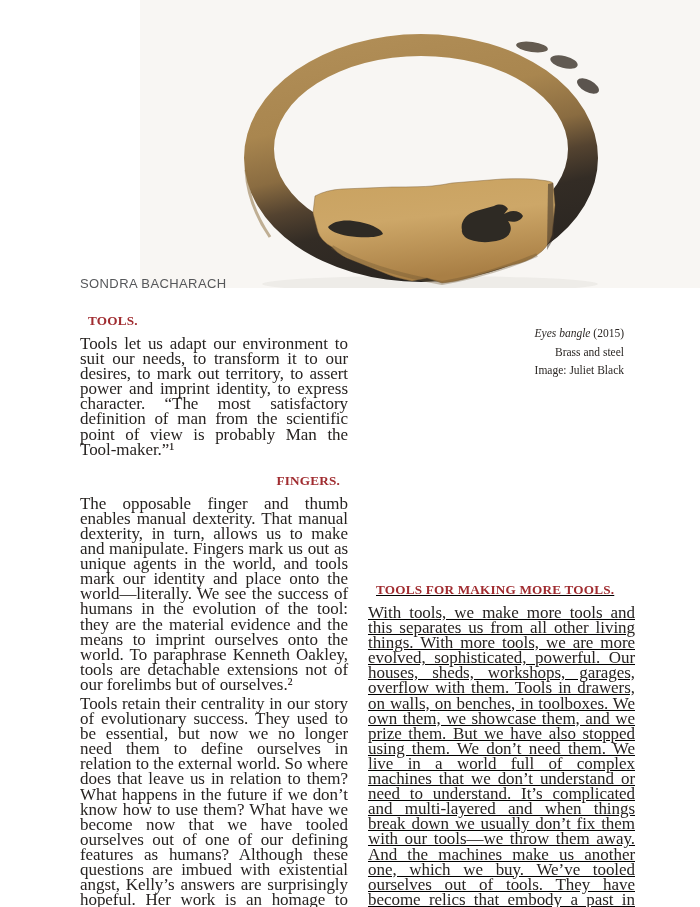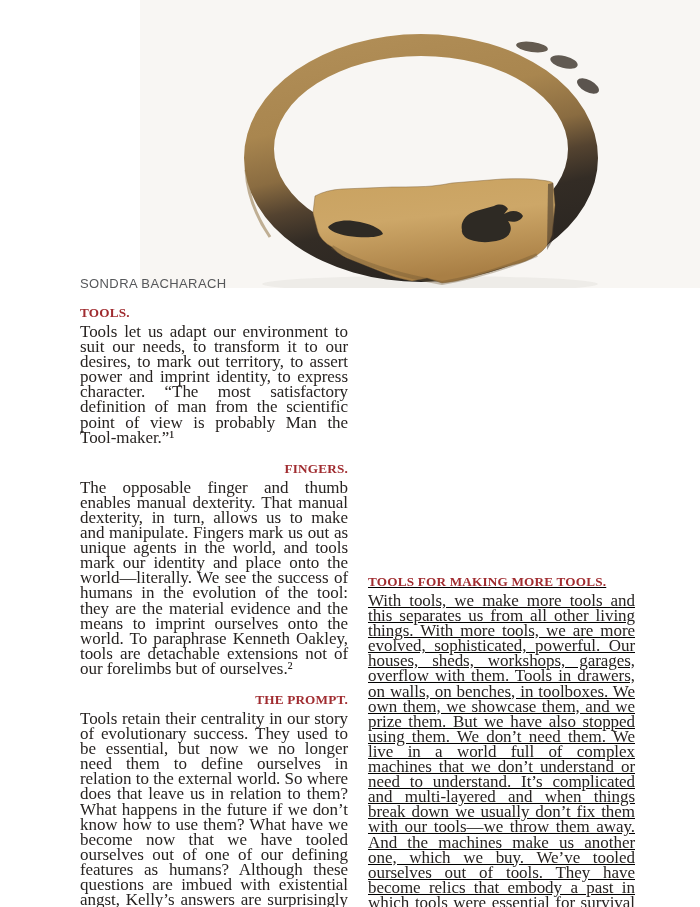--- a/index.html
+++ b/index.html
@@ -33,21 +33,21 @@
     letter-spacing: 0.4px;
     color: #55575a;
   }
 
   
   .col { position: absolute; }
   .col-left  { left: 80px;  top: 306px; width: 268px; }
   .col-right { left: 368px; top: 575px; width: 267px; text-decoration: underline; }
 
   .heading {
-    margin: 0;
+    margin: 8px;
     font-size: 13.2px; line-height: 14px;
     font-weight: bold;
     letter-spacing: 0.2px;
     color: #a02c30;
   }
   section + section .heading { margin-top: 17px; text-align: right; }
   .body {
     margin: 4px 0 0 0;
     font-size: 17px; line-height: 15.1px;
     letter-spacing: -0.05px;
@@ -124,25 +124,29 @@
   <div class="col col-left">
     <section>
       <h2 class="heading">TOOLS.</h2>
       <p class="body">Tools let us adapt our environment to suit our needs, to transform it to our desires, to mark out territory, to assert power and imprint identity, to express character. “The most satisfactory definition of man from the scientific point of view is probably Man the Tool-maker.”¹</p>
     </section>
     <section>
       <h2 class="heading">FINGERS.</h2>
       <p class="body">The opposable finger and thumb enables manual dexterity. That manual dexterity, in turn, allows us to make and manipulate. Fingers mark us out as unique agents in the world, and tools mark our identity and place onto the world—literally. We see the success of humans in the evolution of the tool: they are the material evidence and the means to imprint ourselves onto the world. To paraphrase Kenneth Oakley, tools are detachable extensions not of our forelimbs but of ourselves.²</p>
     </section>
     <section>
-      <h2 class="heading">THE PROMPT.</h2>
       <p class="body">Tools retain their centrality in our story of evolutionary success. They used to be essential, but now we no longer need them to define ourselves in relation to the external world. So where does that leave us in relation to them? What happens in the future if we don’t know how to use them? What have we become now that we have tooled ourselves out of one of our defining features as humans? Although these questions are imbued with existential angst, Kelly’s answers are surprisingly hopeful. Her work is an homage to tools and their aesthetic, an antidote to mass production, 3-D printing, to technology. It speaks of their weight, their sensibility, the action, the usage, the heft of a tool in the hand. Tools are her prompt. But they are also ours.</p>
     </section>
   </div>
 
+  <div class="caption">
+    <div class="cap-line"><span class="italic">Eyes bangle</span><span> (2015)</span></div>
+    <div class="cap-line">Brass and steel</div>
+    <div class="cap-line">Image: Juliet Black</div>
+  </div>
 
   <div class="col col-right">
     <section>
       <h2 class="heading">TOOLS FOR MAKING MORE TOOLS.</h2>
       <p class="body">With tools, we make more tools and this separates us from all other living things. With more tools, we are more evolved, sophisticated, powerful. Our houses, sheds, workshops, garages, overflow with them. Tools in drawers, on walls, on benches, in toolboxes. We own them, we showcase them, and we prize them. But we have also stopped using them. We don’t need them. We live in a world full of complex machines that we don’t understand or need to understand. It’s complicated and multi-layered and when things break down we usually don’t fix them with our tools—we throw them away. And the machines make us another one, which we buy. We’ve tooled ourselves out of tools. They have become relics that embody a past in which tools were essential for survival—a life that is no
 longer ours.</p>
     </section>
   </div>
 
 </div>

